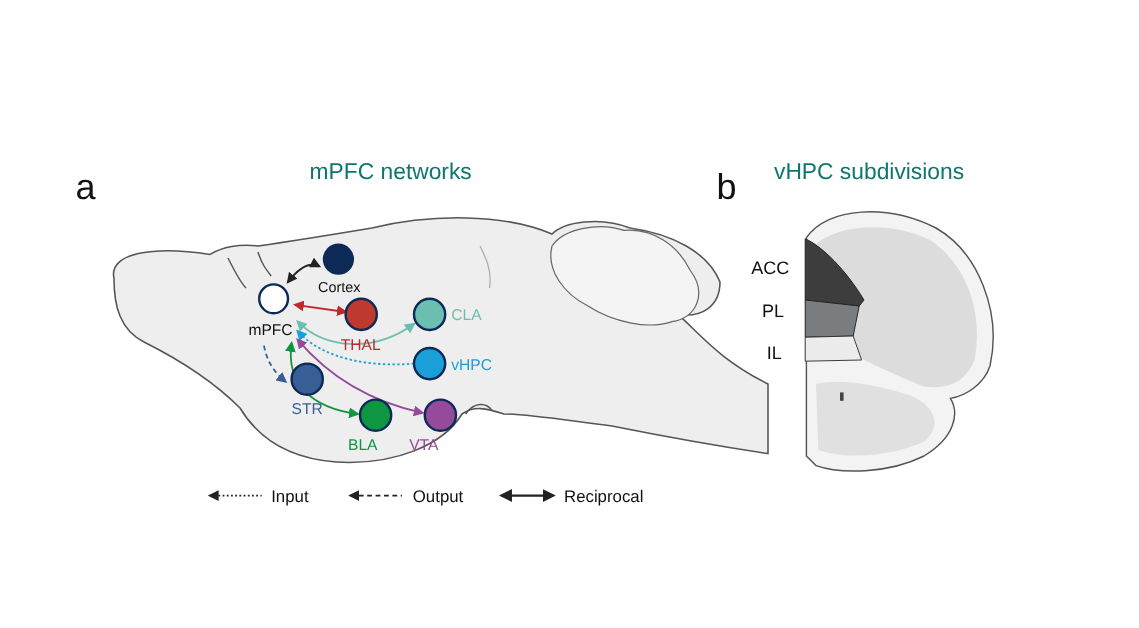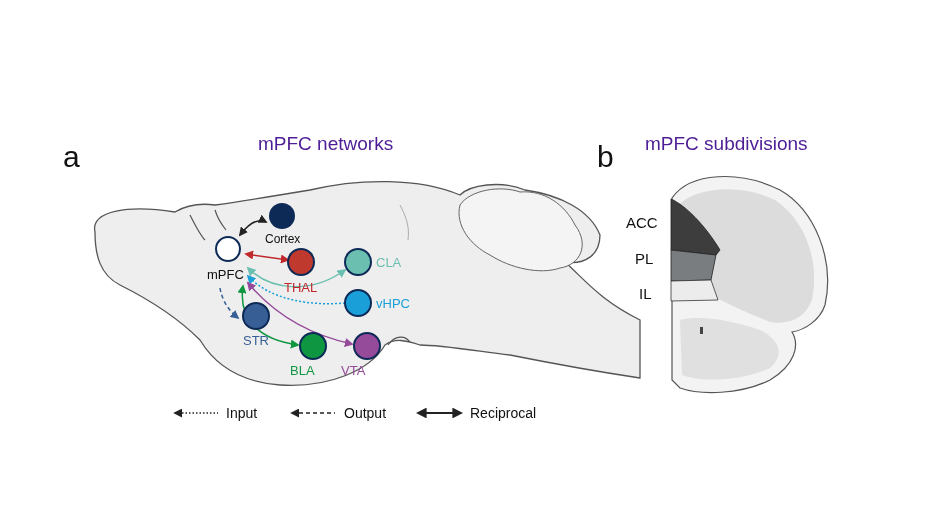--- a/index.html
+++ b/index.html
@@ -1,28 +1,28 @@
 <!DOCTYPE html>
 <html><head>
 <meta charset="utf-8">
 <style>
   html,body{margin:0;padding:0;background:#fff;}
   body{width:949px;height:523px;position:relative;overflow:hidden;font-family:"Liberation Sans",sans-serif;}
   .abs{position:absolute;}
   .panel-letter{font-size:30px;color:#111;}
-  .title{font-size:19px;color:#4c1d95;}
+  .title{font-size:19px;color:#0f766e;}
   svg text{font-family:"Liberation Sans",sans-serif;}
 </style>
 </head>
 <body>
 
 <div class="abs panel-letter" style="left:63px;top:140px;">a</div>
 <div class="abs title" style="left:258px;top:133px;">mPFC networks</div>
 <div class="abs panel-letter" style="left:597px;top:140px;">b</div>
-<div class="abs title" style="left:645px;top:133px;">mPFC subdivisions</div>
+<div class="abs title" style="left:645px;top:133px;">vHPC subdivisions</div>
 
 <svg class="abs" style="left:0;top:0;" width="949" height="523">
   <defs>
     <marker id="ah" viewBox="0 0 10 10" refX="8" refY="5" markerWidth="6" markerHeight="6" orient="auto-start-reverse">
         <path d="M0,0 L10,5 L0,10 z" fill="context-stroke"></path>
       </marker>
   </defs>
 
   <path d="M95,232 C90,210 130,205 175,212 C185,206 200,203 215,205 C250,200 280,195 310,190 C360,178 420,178 460,195 C470,185 500,180 525,190 C560,195 590,210 600,235 C600,255 585,265 565,262 C585,280 600,300 640,320 L640,378 C600,372 560,365 510,355 C470,350 440,345 420,345 C405,340 395,338 385,345 C370,370 330,388 280,385 C240,382 215,365 200,340 C180,320 150,300 120,285 C100,275 95,255 95,232 Z" fill="#eeeeee" stroke="#555" stroke-width="1.3"></path>
 

